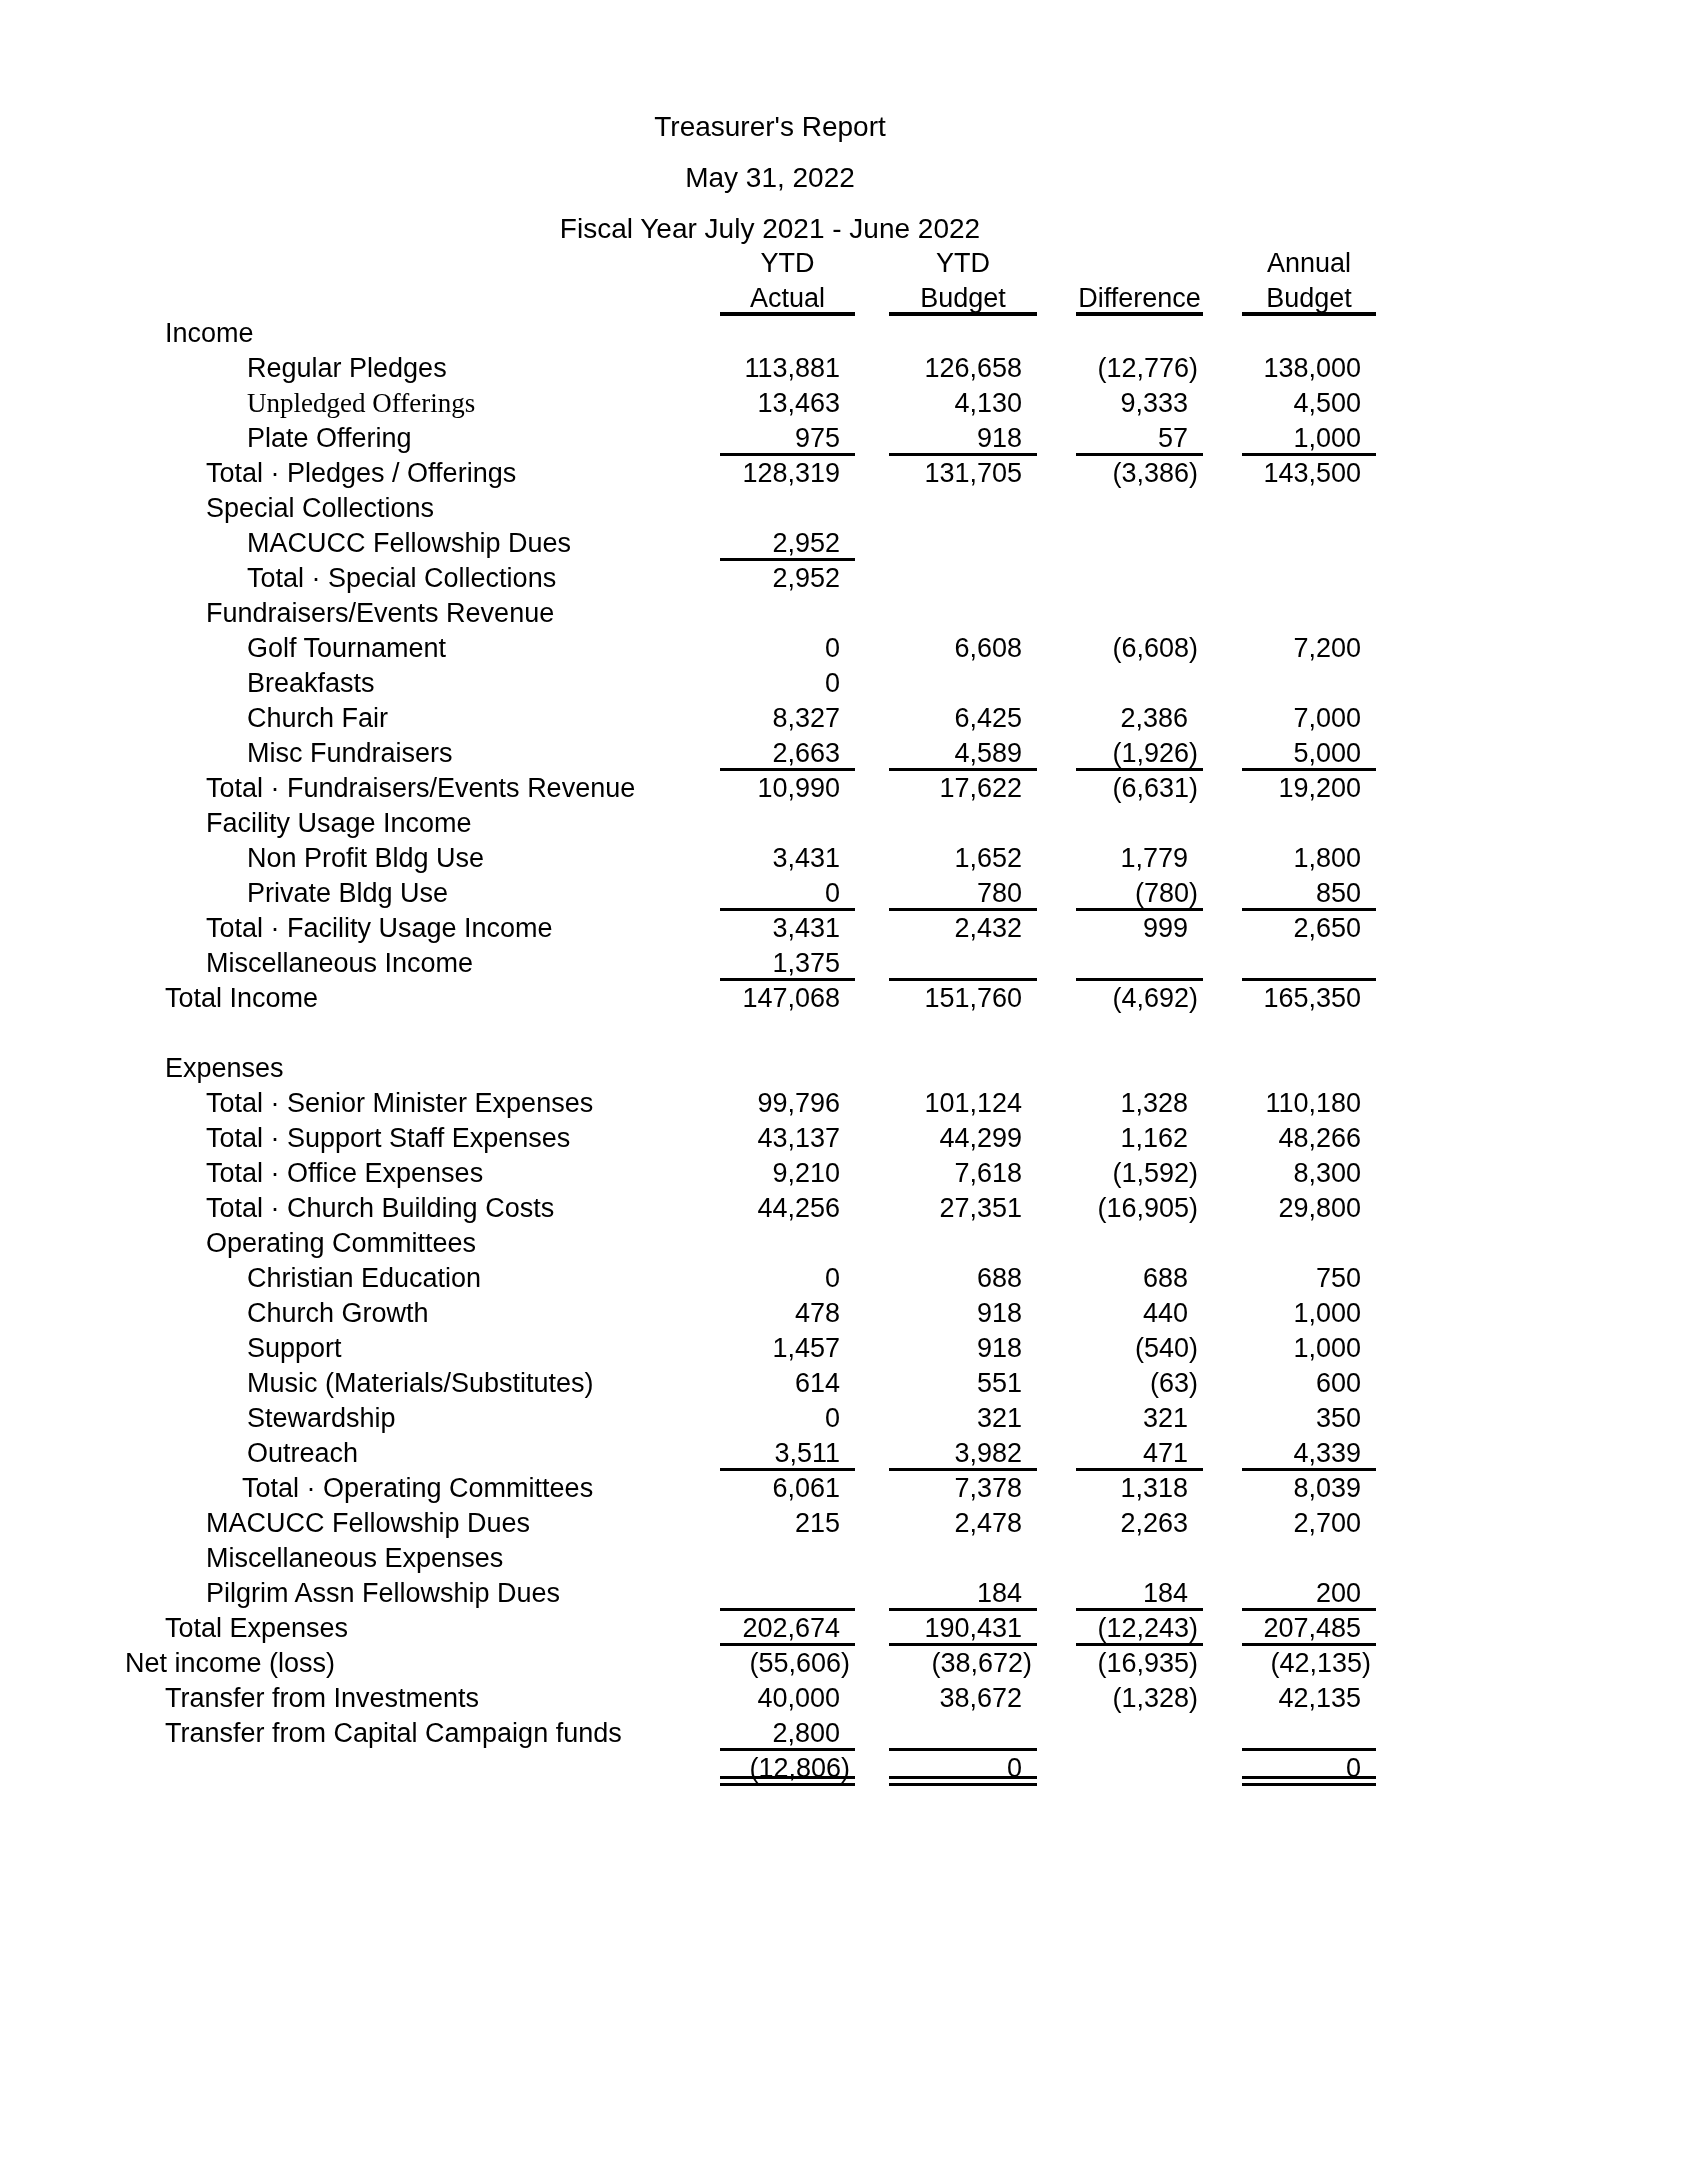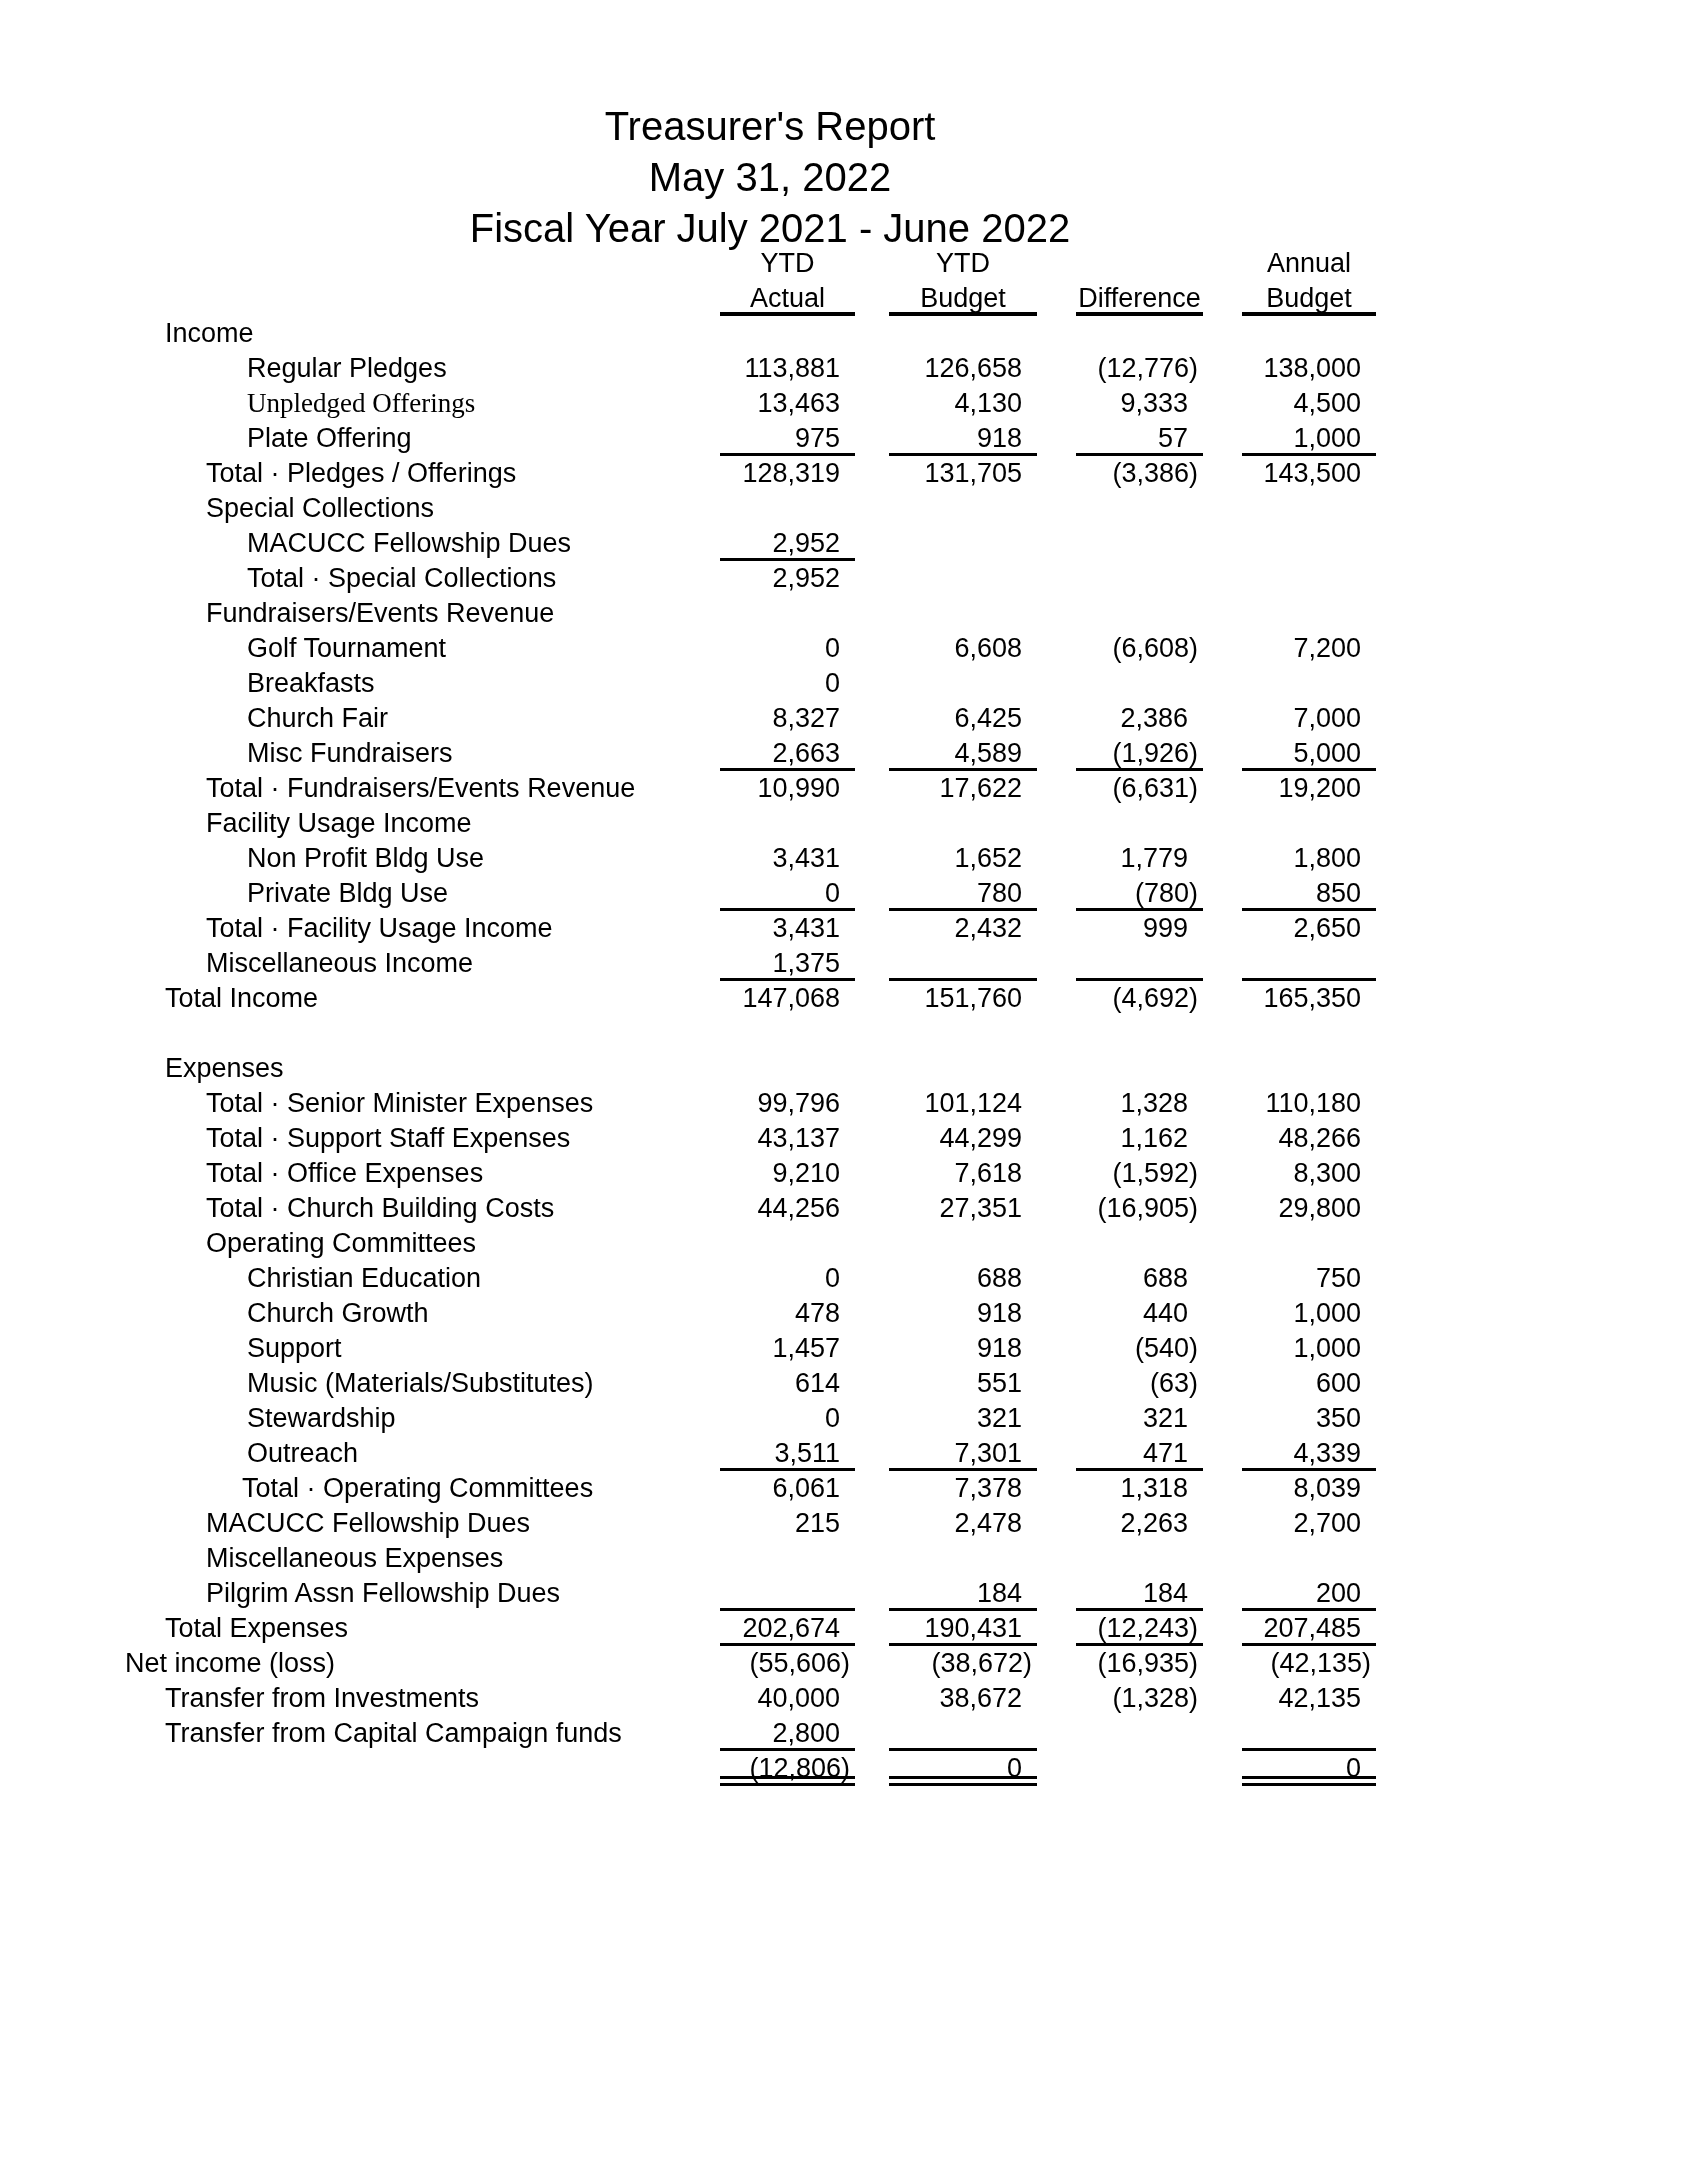--- a/index.html
+++ b/index.html
@@ -3,21 +3,21 @@
 <meta charset="utf-8">
 <style>
   html,body{margin:0;padding:0;}
   body{
     width:1683px;height:2178px;background:#ffffff;color:#000000;
     font-family:"Liberation Sans","DejaVu Sans",sans-serif;
     position:relative;overflow:hidden;
   }
   .titles{
     position:absolute;top:101px;left:0;width:1540px;
-    text-align:center;font-size:40px;line-height:51px;white-space:nowrap;
+    text-align:center;font-size:28px;line-height:51px;white-space:nowrap;
   }
   .sheet{position:absolute;top:246px;left:0;width:1397px;}
   .row{position:relative;height:35px;font-size:27px;line-height:35px;white-space:nowrap;}
   .lbl{position:absolute;top:0;height:100%;}
   .num,.hcell{
     position:absolute;top:0;height:100%;box-sizing:border-box;
     text-align:right;padding-right:15px;
   }
   .hcell{text-align:center;padding-right:0;}
   .c1{left:720px;width:135px;}
@@ -233,21 +233,21 @@
       <div class="row">
         <span class="lbl" style="left: 247px;">Stewardship</span>
         <span class="num c1">0</span>
         <span class="num c2">321</span>
         <span class="num c3">321</span>
         <span class="num c4">350</span>
       </div>
       <div class="row">
         <span class="lbl" style="left: 247px;">Outreach</span>
         <span class="num c1 ul">3,511</span>
-        <span class="num c2 ul">7,301</span>
+        <span class="num c2 ul">3,982</span>
         <span class="num c3 ul">471</span>
         <span class="num c4 ul">4,339</span>
       </div>
       <div class="row">
         <span class="lbl" style="left: 206px; margin-left: 36px;">Total · Operating Committees</span>
         <span class="num c1">6,061</span>
         <span class="num c2">7,378</span>
         <span class="num c3">1,318</span>
         <span class="num c4">8,039</span>
       </div>

